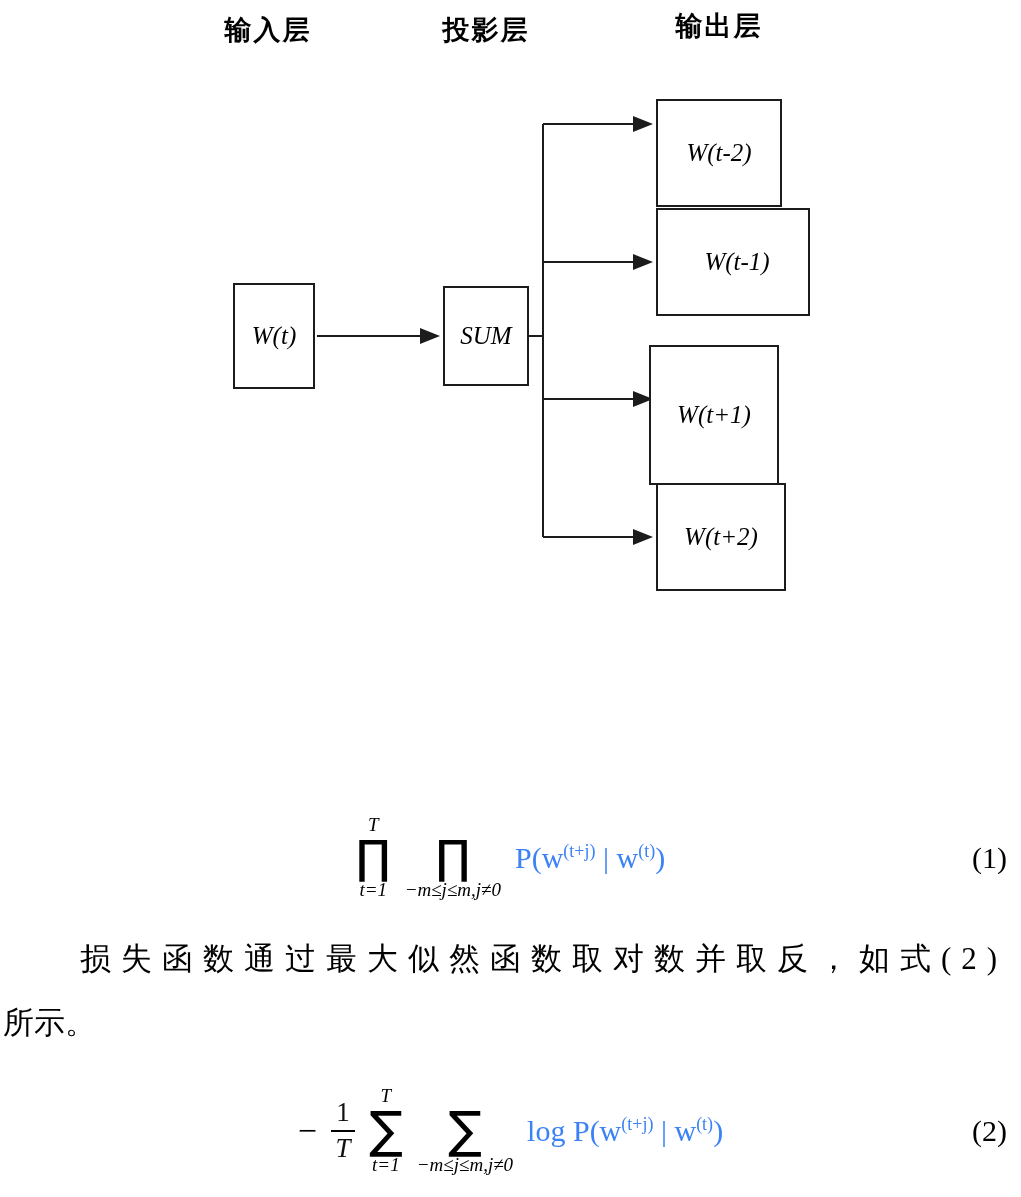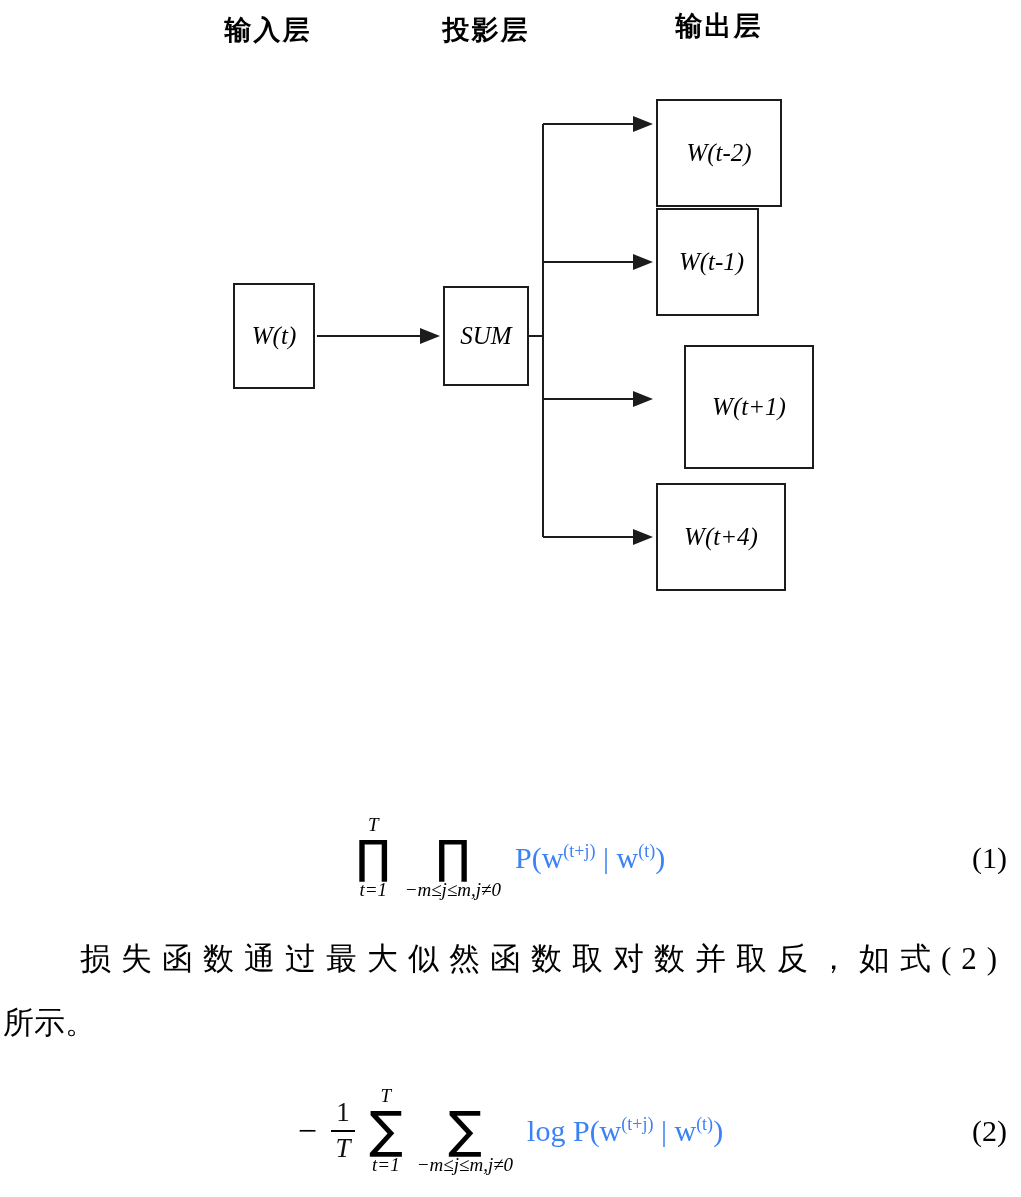--- a/index.html
+++ b/index.html
@@ -109,28 +109,28 @@
     <span>W(t)</span>
   </div>
 
   <div class="dbox" style="left:443px; top:286px; width:86px; height:100px;">
     <span>SUM</span>
   </div>
 
   <div class="dbox" style="left:656px; top:70px; width:126px; height:108px;margin-top:29px;">
     <span>W(t-2)</span>
   </div>
-  <div class="dbox" style="left:656px; top:208px; width:103px; height:108px;padding-left:8px;">
+  <div class="dbox" style="left:656px; top:208px; width:154px; height:108px;padding-left:8px;">
     <span>W(t-1)</span>
   </div>
-  <div class="dbox" style="left:684px; top:345px; width:130px; height:124px;">
+  <div class="dbox" style="left:649px; top:345px; width:130px; height:140px;">
     <span>W(t+1)</span>
   </div>
   <div class="dbox" style="left:656px; top:483px; width:130px; height:108px;">
-    <span>W(t+4)</span>
+    <span>W(t+2)</span>
   </div>
 
 
 
   <div class="eq" style="top:800px; height:115px;">
     <div class="eq-row">
       <div class="bigop">
         <div class="lim">T</div>
         <div class="opsym prod-sym">∏</div>
         <div class="lim">t=1</div>

